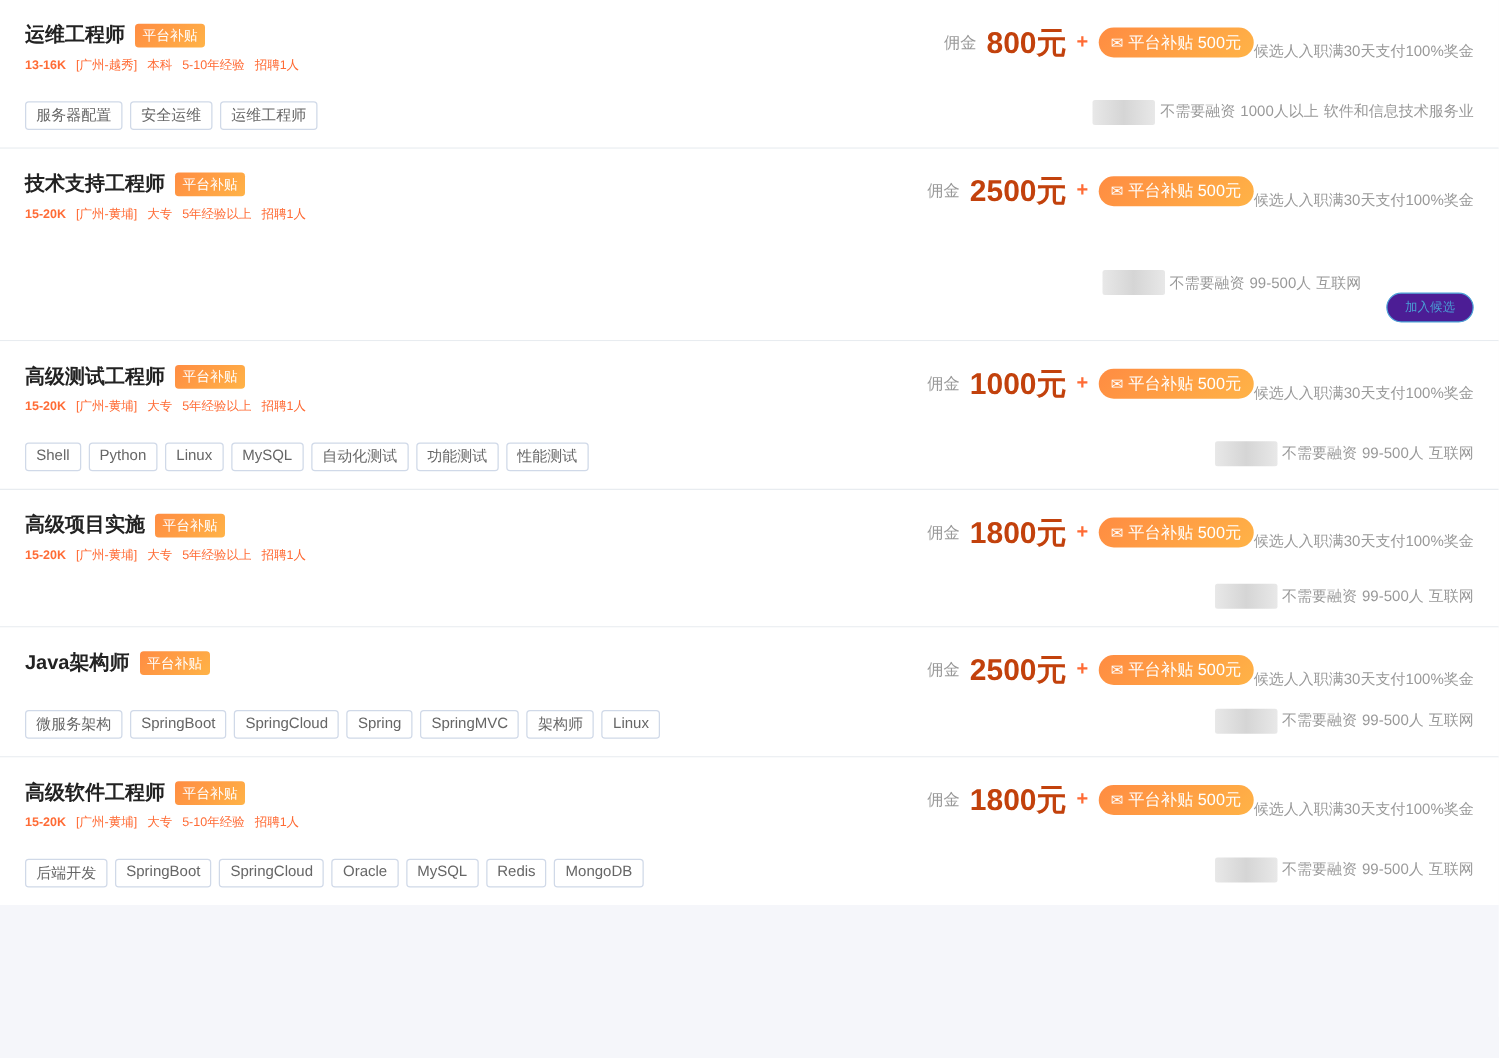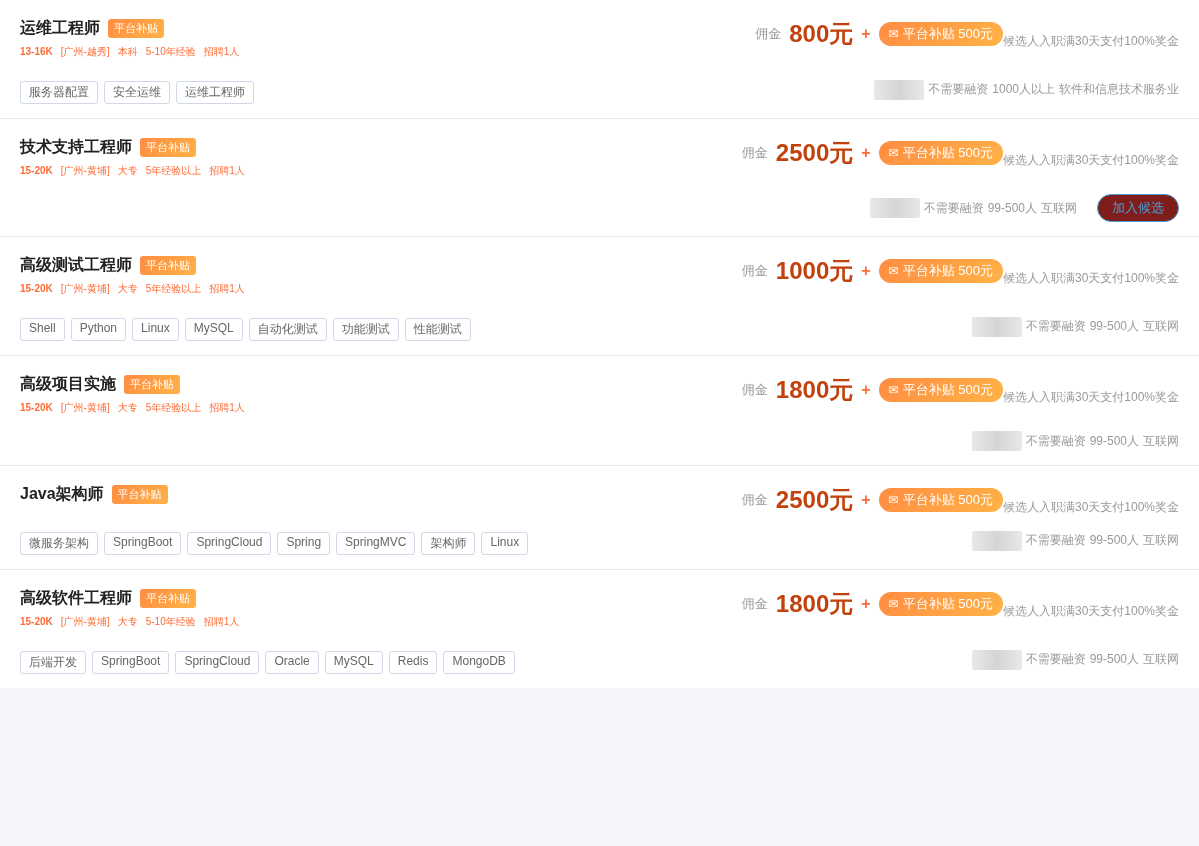--- a/index.html
+++ b/index.html
@@ -120,26 +120,27 @@
       color: #999;
       margin-bottom: 4px;
     }
     .company-tag {
       color: #999;
       font-size: 12px;
     }
     .join-btn {
       border: 1px solid #4a9fd5;
       color: #4a9fd5;
-      background: #7f1d1d;
-      font-size: 13px;
+      background: #4c1d95;
+      font-size: 10px;
       padding: 4px 14px;
       border-radius: 20px;
       cursor: pointer;
       margin-left: 16px;
+      margin-top: 40px;
     }
     .job-bottom {
       display: flex;
       justify-content: space-between;
       align-items: center;
     }
     .right-bottom {
       display: flex;
       align-items: center;
       gap: 4px;

